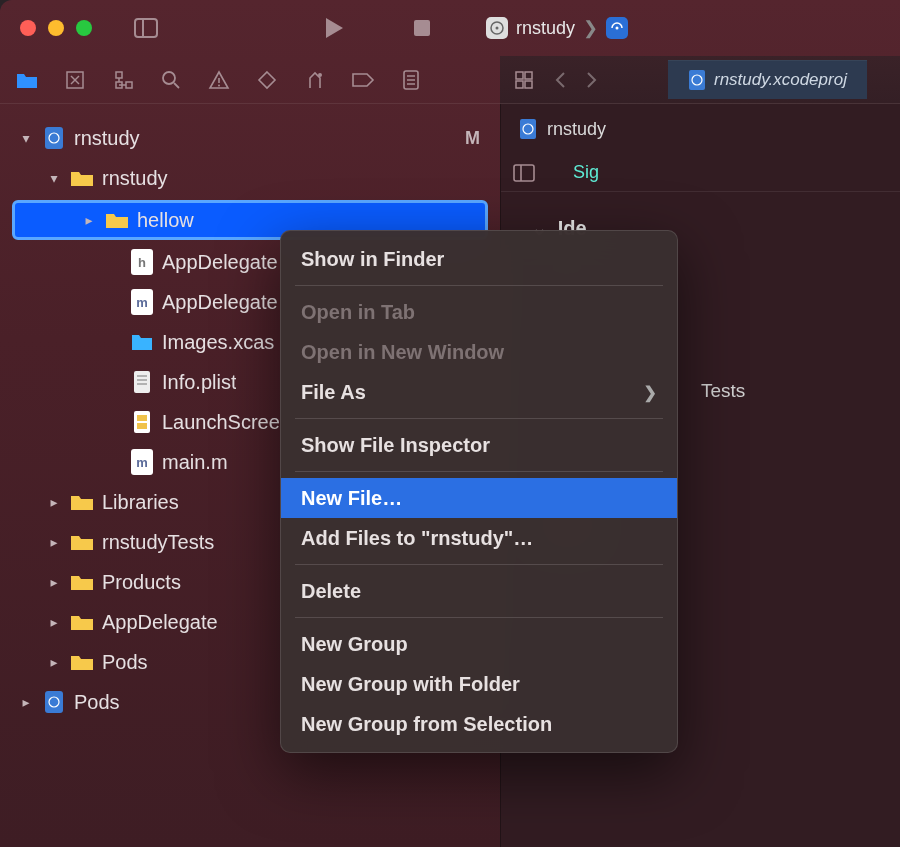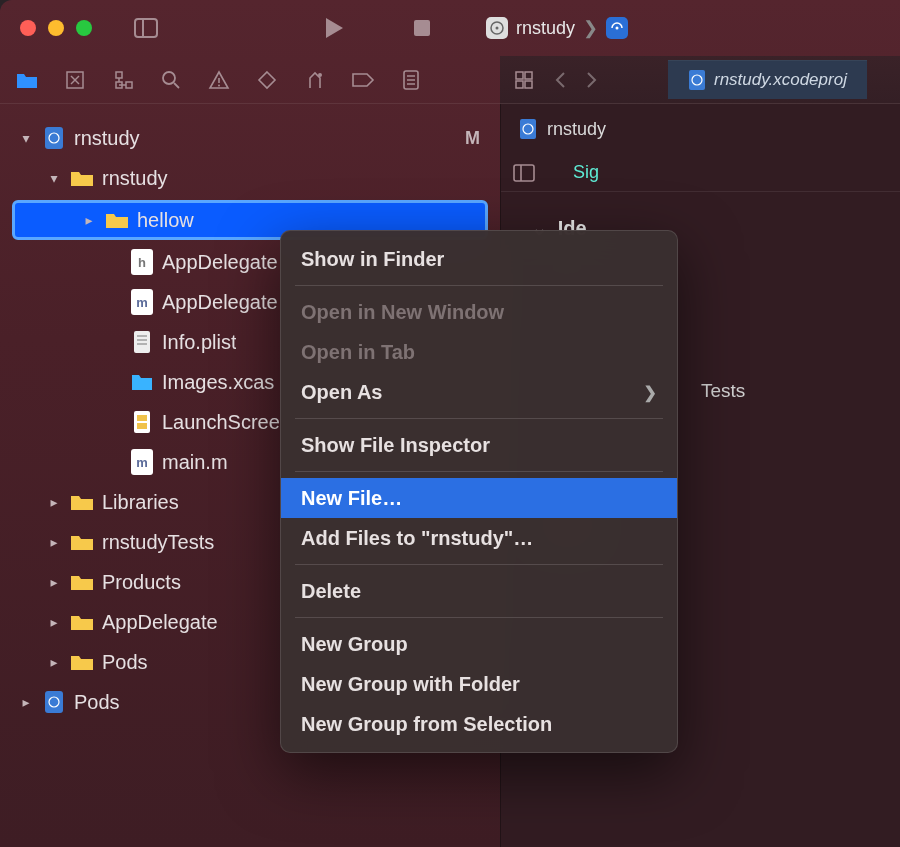--- a/index.html
+++ b/index.html
@@ -297,38 +297,38 @@
         </div>
         <div class="row indent-3">
           <span class="disc none">·</span>
           <span class="ficon">
               <span class="file-m">m</span>
             </span>
           <span class="label">AppDelegate</span>
         </div>
         <div class="row indent-3">
           <span class="disc none">·</span>
+          <span class="ficon file-assets">
+            <svg width="22" height="20" viewBox="0 0 22 20">
+                <path d="M1 3 L8 3 L10 6 L21 6 L21 18 L1 18 Z" fill="currentColor"></path>
+              </svg>
+          </span>
+          <span class="label">Images.xcas</span>
+        </div>
+        <div class="row indent-3">
+          <span class="disc none">·</span>
           <span class="ficon file-plist">
             <svg width="20" height="24" viewBox="0 0 20 24">
                 <rect x="2" y="1" width="16" height="22" rx="2" fill="#eee"></rect>
                 <line x1="5" y1="6" x2="15" y2="6" stroke="#777"></line>
                 <line x1="5" y1="10" x2="15" y2="10" stroke="#777"></line>
                 <line x1="5" y1="14" x2="15" y2="14" stroke="#777"></line>
               </svg>
           </span>
           <span class="label">Info.plist</span>
-        </div>
-        <div class="row indent-3">
-          <span class="disc none">·</span>
-          <span class="ficon file-assets">
-            <svg width="22" height="20" viewBox="0 0 22 20">
-                <path d="M1 3 L8 3 L10 6 L21 6 L21 18 L1 18 Z" fill="currentColor"></path>
-              </svg>
-          </span>
-          <span class="label">Images.xcas</span>
         </div>
         <div class="row indent-3">
           <span class="disc none">·</span>
           <span class="ficon file-sb">
             <svg width="20" height="24" viewBox="0 0 20 24">
                 <rect x="2" y="1" width="16" height="22" rx="2" fill="#fff"></rect>
                 <rect x="5" y="5" width="10" height="6" fill="#f0c24b"></rect>
                 <rect x="5" y="13" width="10" height="6" fill="#f0c24b"></rect>
               </svg>
           </span>
@@ -433,27 +433,27 @@
       </div>
     </div>
   </div>
 
   <div class="ctxmenu">
     <div class="mi">
         <span>Show in Finder</span>
       </div>
     <div class="msep"></div>
     <div class="mi disabled">
+        <span>Open in Tab</span>
+      </div>
+    <div class="mi disabled">
         <span>Open in New Window</span>
       </div>
-    <div class="mi disabled">
-        <span>Open in Tab</span>
-      </div>
-    <div class="mi">
-      <span>Open As</span>
+    <div class="mi">
+      <span>File As</span>
       <span class="sub">❯</span>
     </div>
     <div class="msep"></div>
     <div class="mi">
         <span>Show File Inspector</span>
       </div>
     <div class="msep"></div>
     <div class="mi hl">
         <span>New File…</span>
       </div>

